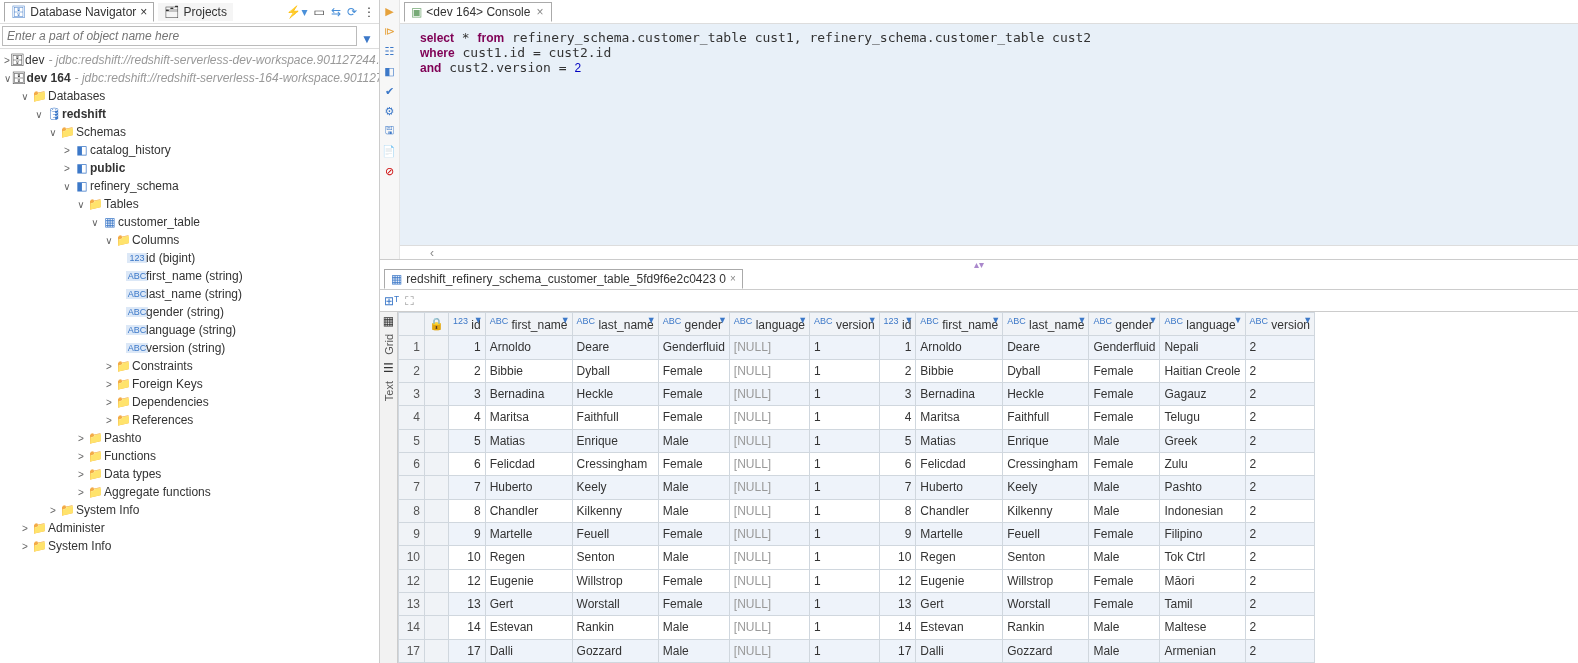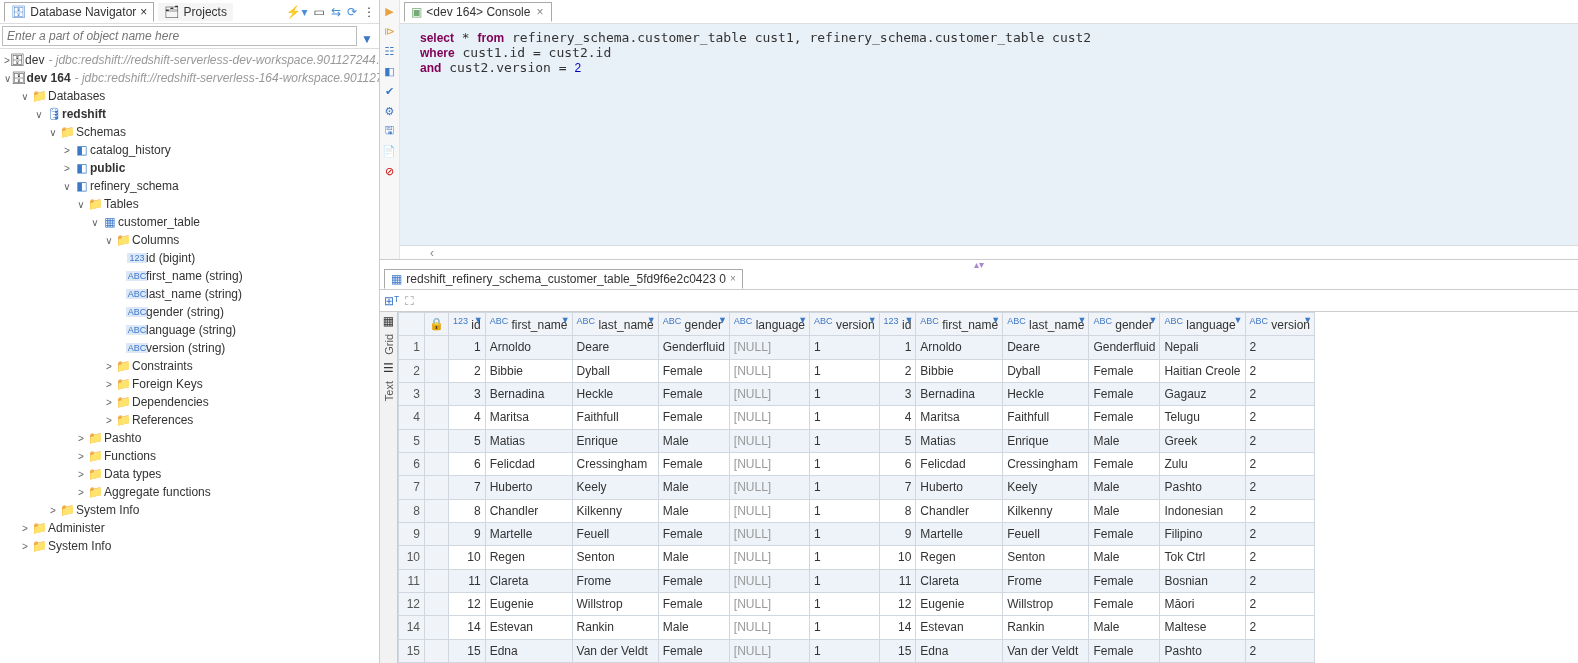--- a/index.html
+++ b/index.html
@@ -482,82 +482,82 @@
               <td class="">Male</td>
               <td class="null">[NULL]</td>
               <td class="">1</td>
               <td class="num ">10</td>
               <td class="">Regen</td>
               <td class="">Senton</td>
               <td class="">Male</td>
               <td class="">Tok Ctrl</td>
               <td class="">2</td>
             </tr>
-            <tr class="alt">
-              <td class="rn">11</td>
-              <td class="lock"></td>
-              <td class="num ">11</td>
-              <td class="">Clareta</td>
-              <td class="">Frome</td>
-              <td class="">Female</td>
-              <td class="null">[NULL]</td>
-              <td class="">1</td>
-              <td class="num ">11</td>
-              <td class="">Clareta</td>
-              <td class="">Frome</td>
-              <td class="">Female</td>
-              <td class="">Bosnian</td>
-              <td class="">2</td>
-            </tr>
             <tr class="">
               <td class="rn">12</td>
               <td class="lock"></td>
               <td class="num ">12</td>
               <td class="">Eugenie</td>
               <td class="">Willstrop</td>
               <td class="">Female</td>
               <td class="null">[NULL]</td>
               <td class="">1</td>
               <td class="num ">12</td>
               <td class="">Eugenie</td>
               <td class="">Willstrop</td>
               <td class="">Female</td>
               <td class="">Māori</td>
               <td class="">2</td>
             </tr>
+            <tr class="alt">
+              <td class="rn">13</td>
+              <td class="lock"></td>
+              <td class="num ">13</td>
+              <td class="">Gert</td>
+              <td class="">Worstall</td>
+              <td class="">Female</td>
+              <td class="null">[NULL]</td>
+              <td class="">1</td>
+              <td class="num ">13</td>
+              <td class="">Gert</td>
+              <td class="">Worstall</td>
+              <td class="">Female</td>
+              <td class="">Tamil</td>
+              <td class="">2</td>
+            </tr>
             <tr class="">
               <td class="rn">14</td>
               <td class="lock"></td>
               <td class="num ">14</td>
               <td class="">Estevan</td>
               <td class="">Rankin</td>
               <td class="">Male</td>
               <td class="null">[NULL]</td>
               <td class="">1</td>
               <td class="num ">14</td>
               <td class="">Estevan</td>
               <td class="">Rankin</td>
               <td class="">Male</td>
               <td class="">Maltese</td>
               <td class="">2</td>
             </tr>
             <tr class="alt">
-              <td class="rn">15</td>
-              <td class="lock"></td>
-              <td class="num ">15</td>
-              <td class="">Edna</td>
-              <td class="">Van der Veldt</td>
-              <td class="">Female</td>
-              <td class="null">[NULL]</td>
-              <td class="">1</td>
-              <td class="num ">15</td>
-              <td class="">Edna</td>
-              <td class="">Van der Veldt</td>
-              <td class="">Female</td>
-              <td class="">Pashto</td>
+              <td class="rn">17</td>
+              <td class="lock"></td>
+              <td class="num ">17</td>
+              <td class="">Dalli</td>
+              <td class="">Gozzard</td>
+              <td class="">Male</td>
+              <td class="null">[NULL]</td>
+              <td class="">1</td>
+              <td class="num ">17</td>
+              <td class="">Dalli</td>
+              <td class="">Gozzard</td>
+              <td class="">Male</td>
+              <td class="">Armenian</td>
               <td class="">2</td>
             </tr>
           </tbody>
         </table>
     </div>
   </div>
 
 </div>
 
 </body></html>

